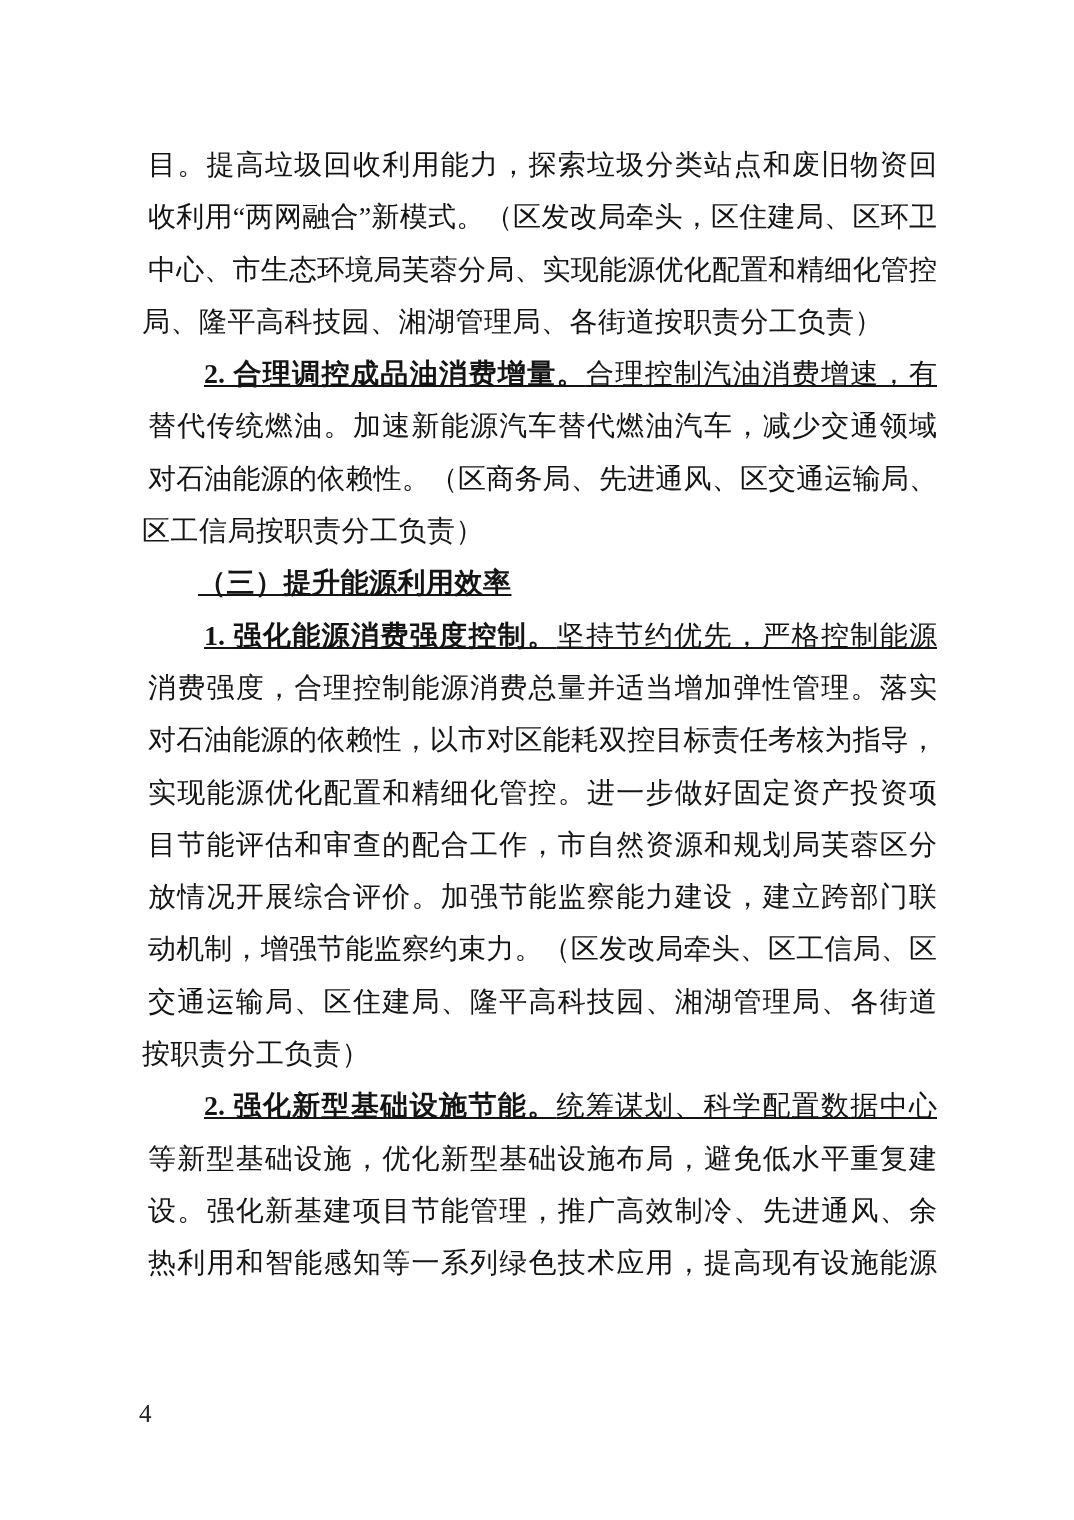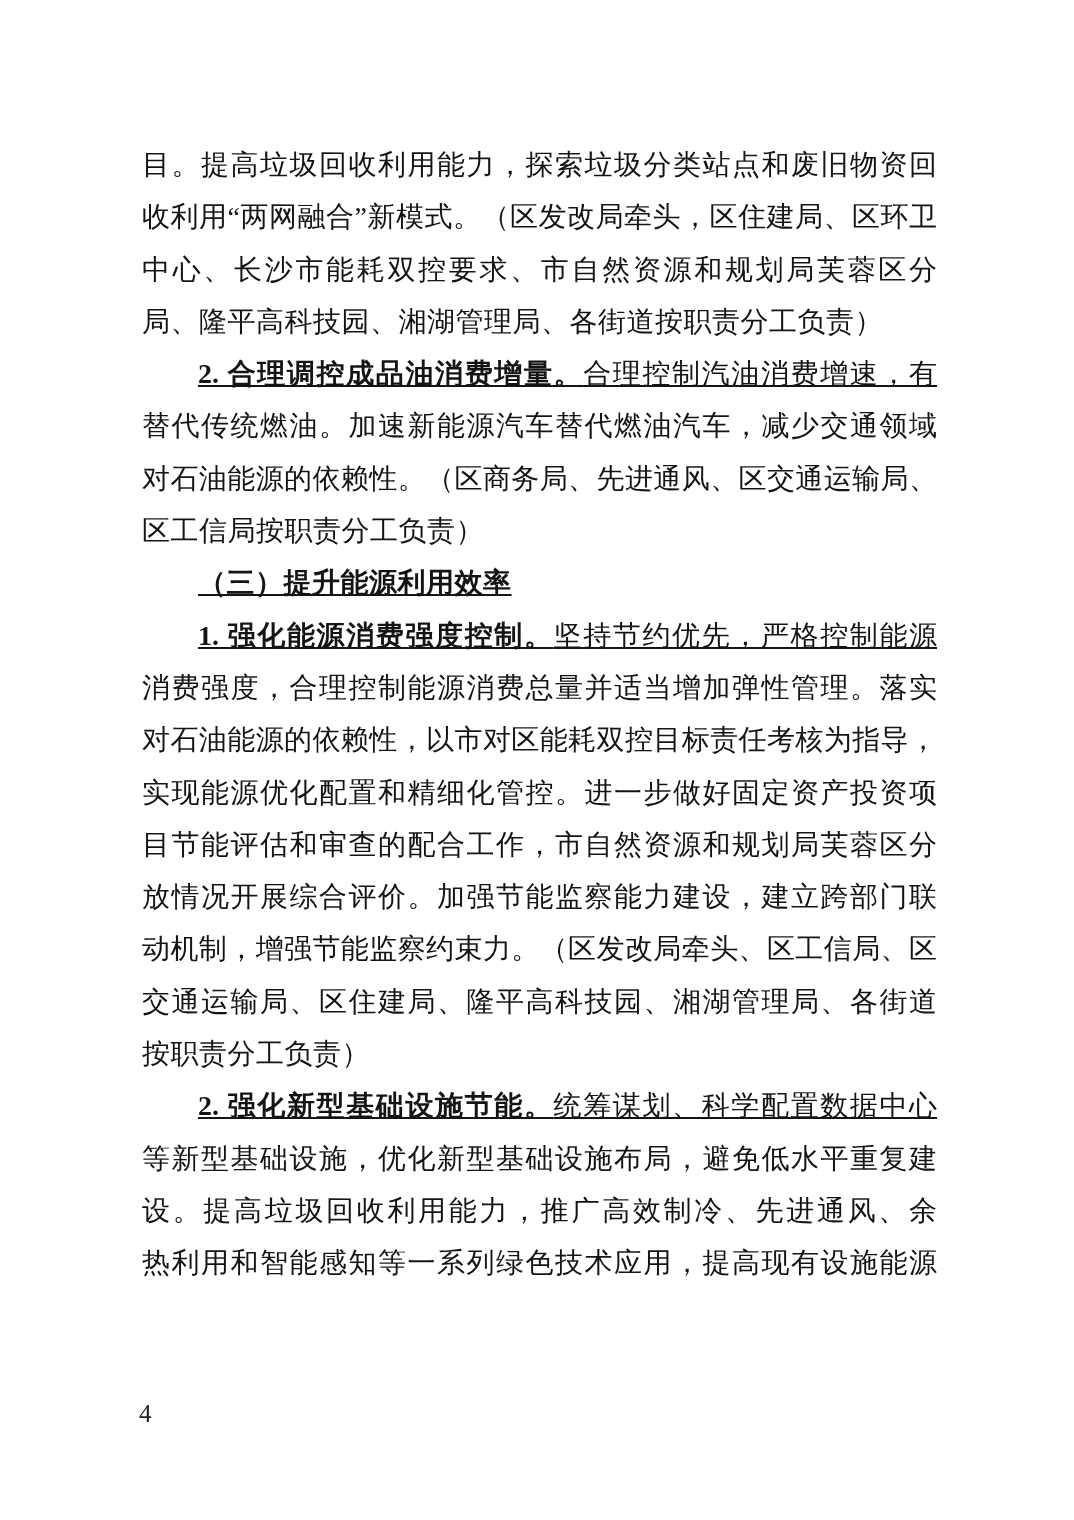--- a/index.html
+++ b/index.html
@@ -28,20 +28,21 @@
     height: 52.3px;
     white-space: nowrap;
     letter-spacing: 0.5px;
   }
   .j {
     white-space: normal;
     text-align: justify;
     text-align-last: justify;
     text-justify: inter-character;
     letter-spacing: 0;
+    margin-left: 6px;
   }
   .indent {
     text-indent: 56px;
     text-decoration: underline;
   }
   .b {
     font-weight: bold;
   }
   .pageno {
     position: absolute;
@@ -53,21 +54,21 @@
   }
 </style>
 </head>
 <body>
 
 <div class="page">
   <div class="doc">
 
     <div class="ln j">目。提高垃圾回收利用能力，探索垃圾分类站点和废旧物资回</div>
     <div class="ln j">收利用“两网融合”新模式。（区发改局牵头，区住建局、区环卫</div>
-    <div class="ln j">中心、长沙市能耗双控要求、市自然资源和规划局芙蓉区分</div>
+    <div class="ln j">中心、市生态环境局芙蓉分局、实现能源优化配置和精细化管控</div>
     <div class="ln">局、隆平高科技园、湘湖管理局、各街道按职责分工负责）</div>
 
     <div class="ln j indent"><span class="b">2. 合理调控成品油消费增量。</span><span>合理控制汽油消费增速，有</span></div>
     <div class="ln j">替代传统燃油。加速新能源汽车替代燃油汽车，减少交通领域</div>
     <div class="ln j">对石油能源的依赖性。（区商务局、先进通风、区交通运输局、</div>
     <div class="ln">区工信局按职责分工负责）</div>
 
     <div class="ln b indent">（三）提升能源利用效率</div>
 
     <div class="ln j indent"><span class="b">1. 强化能源消费强度控制。</span><span>坚持节约优先，严格控制能源</span></div>
@@ -75,19 +76,19 @@
     <div class="ln j">对石油能源的依赖性，以市对区能耗双控目标责任考核为指导，</div>
     <div class="ln j">实现能源优化配置和精细化管控。进一步做好固定资产投资项</div>
     <div class="ln j">目节能评估和审查的配合工作，市自然资源和规划局芙蓉区分</div>
     <div class="ln j">放情况开展综合评价。加强节能监察能力建设，建立跨部门联</div>
     <div class="ln j">动机制，增强节能监察约束力。（区发改局牵头、区工信局、区</div>
     <div class="ln j">交通运输局、区住建局、隆平高科技园、湘湖管理局、各街道</div>
     <div class="ln">按职责分工负责）</div>
 
     <div class="ln j indent"><span class="b">2. 强化新型基础设施节能。</span><span>统筹谋划、科学配置数据中心</span></div>
     <div class="ln j">等新型基础设施，优化新型基础设施布局，避免低水平重复建</div>
-    <div class="ln j">设。提高垃圾回收利用能力，推广高效制冷、先进通风、余</div>
+    <div class="ln j">设。强化新基建项目节能管理，推广高效制冷、先进通风、余</div>
     <div class="ln j">热利用和智能感知等一系列绿色技术应用，提高现有设施能源</div>
 
   </div>
 
   <div class="pageno">4</div>
 </div>
 
 </body></html>

